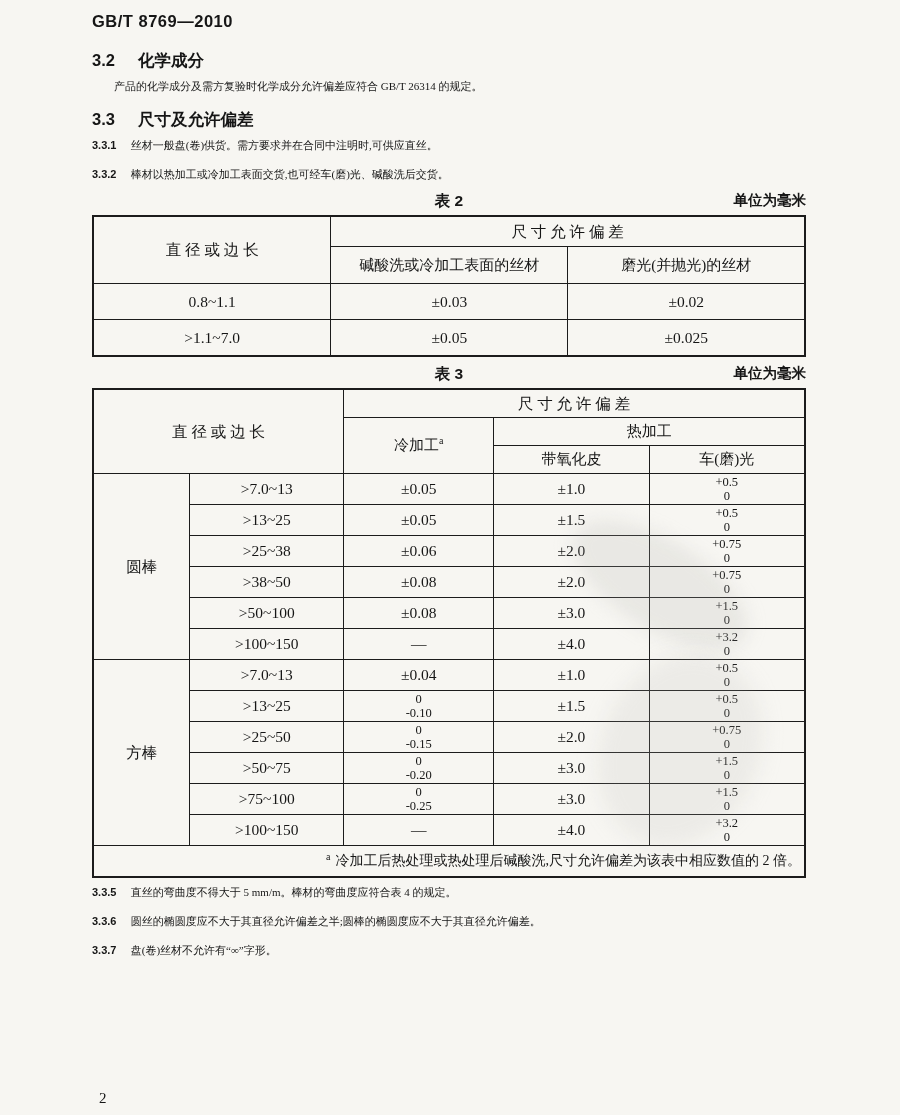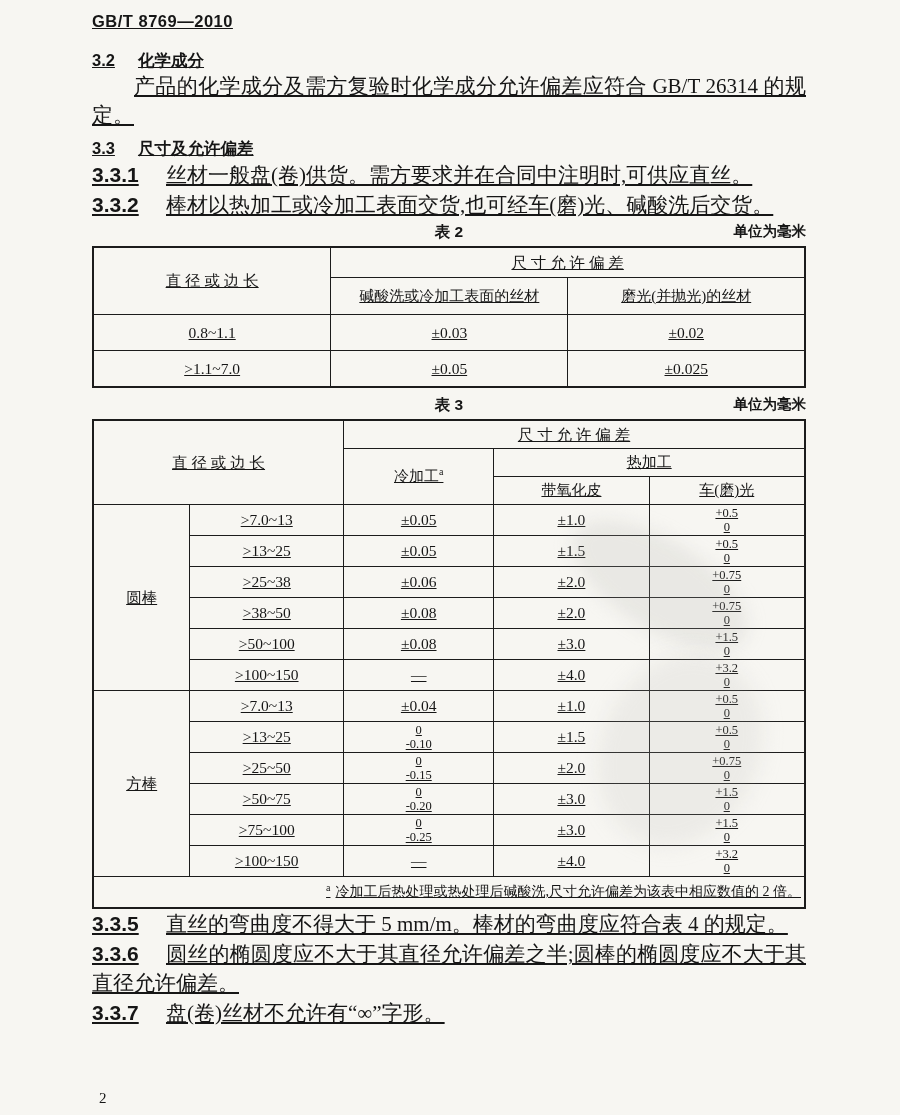--- a/index.html
+++ b/index.html
@@ -6,21 +6,20 @@
   .page{
     position:relative;
     width:900px;height:1115px;
     margin:0 auto;
     background:#f7f6f2;
     box-sizing:border-box;
     padding:10px 94px 0 92px;
     overflow:hidden;
     color:#161616;
     font-family:"Liberation Serif","DejaVu Serif",serif;
-    text-decoration:underline;
   }
   
   .smudge{position:absolute;pointer-events:none;border-radius:50%;}
   .smudge-1{left:560px;top:540px;width:200px;height:90px;background:rgba(175,175,168,.20);transform:rotate(32deg);filter:blur(9px);}
   .smudge-2{left:600px;top:650px;width:160px;height:200px;background:rgba(180,180,172,.16);transform:rotate(24deg);filter:blur(10px);}
 
   .doc-header{
     font-family:"Liberation Sans","DejaVu Sans",sans-serif;
     font-weight:bold;font-size:16.5px;line-height:22px;letter-spacing:.5px;
   }
@@ -28,21 +27,21 @@
     font-family:"Liberation Sans","DejaVu Sans",sans-serif;
     font-weight:bold;font-size:16.5px;line-height:24px;margin:16px 0 0 0;
   }
   .h-sec.second{margin-top:6px;}
   .h-sec .cnum{margin-right:1.4em;}
   .cnum{
     font-family:"Liberation Sans","DejaVu Sans",sans-serif;
     font-weight:bold;margin-right:1.3em;white-space:nowrap;
   }
   .para,.clause{
-    margin:0;font-size:21px;line-height:29px;text-align:justify;
+    margin:0;font-size:11px;line-height:29px;text-align:justify;
   }
   .para.indent{text-indent:2em;}
 
   .caption-row{
     position:relative;height:22px;margin-top:2px;
     font-family:"Liberation Sans","DejaVu Sans",sans-serif;font-weight:bold;
   }
   .caption-row.t3cap{margin-top:7px;}
   .tcaption{position:absolute;left:50%;transform:translateX(-50%);font-size:15.5px;}
   .tunit{position:absolute;right:0;font-size:14.5px;}

